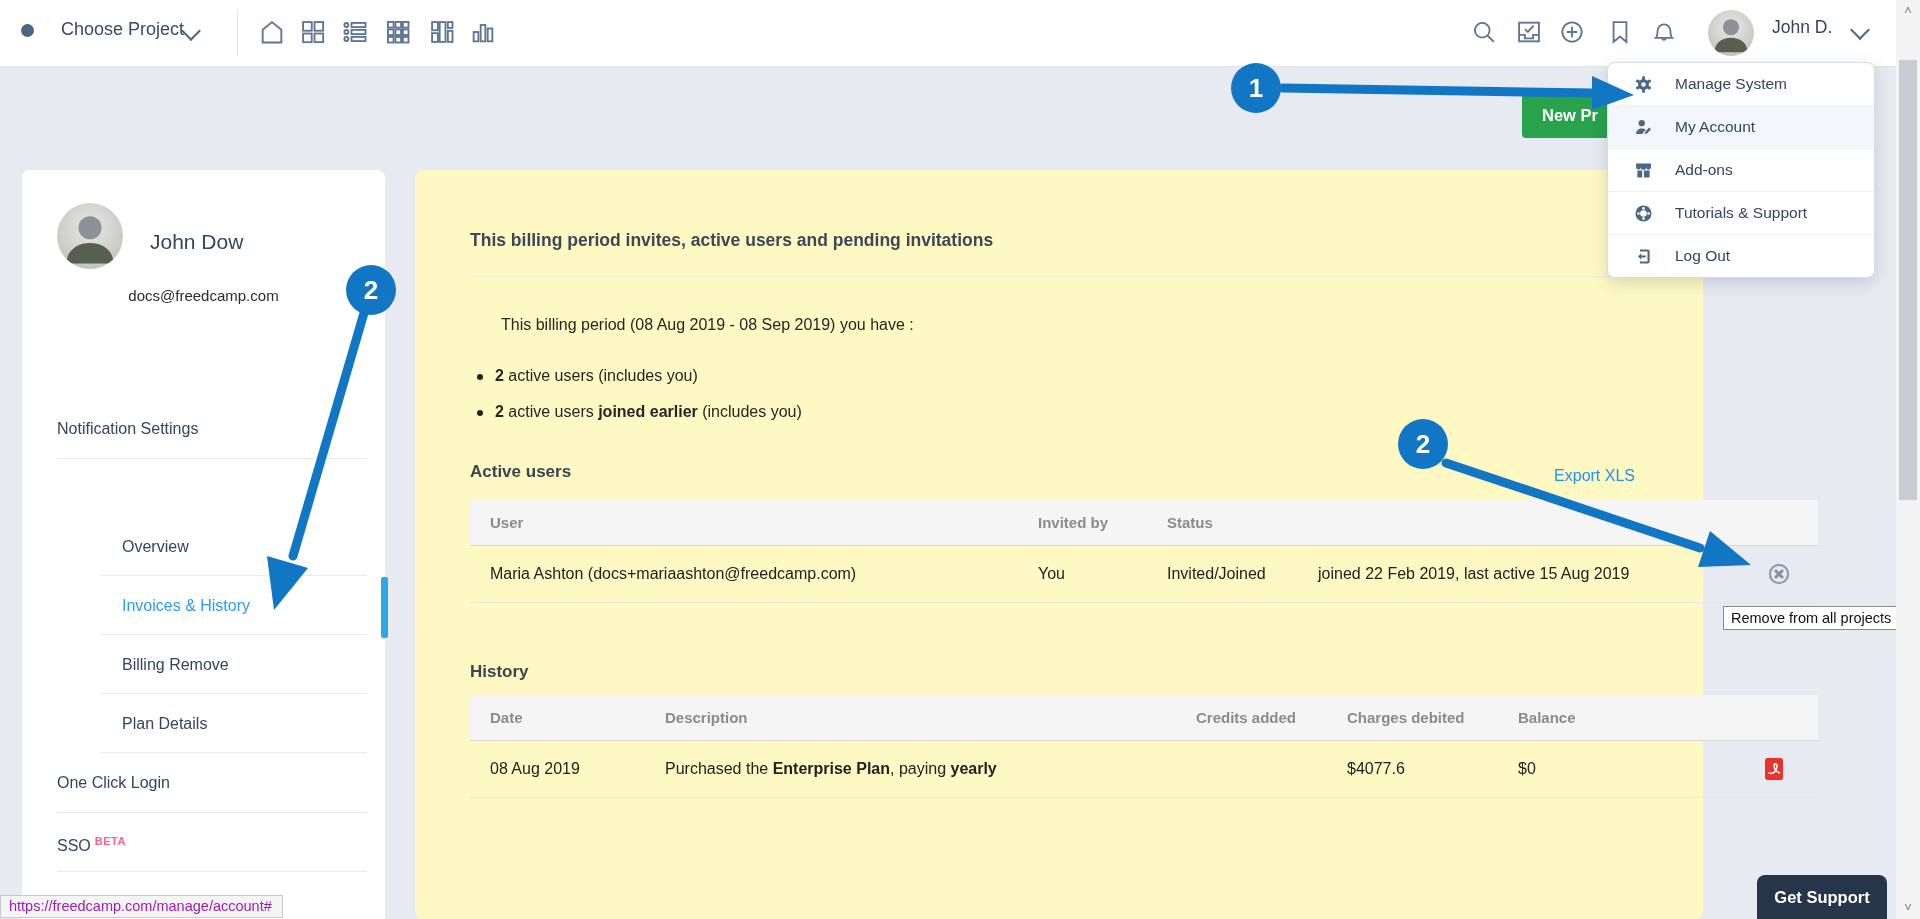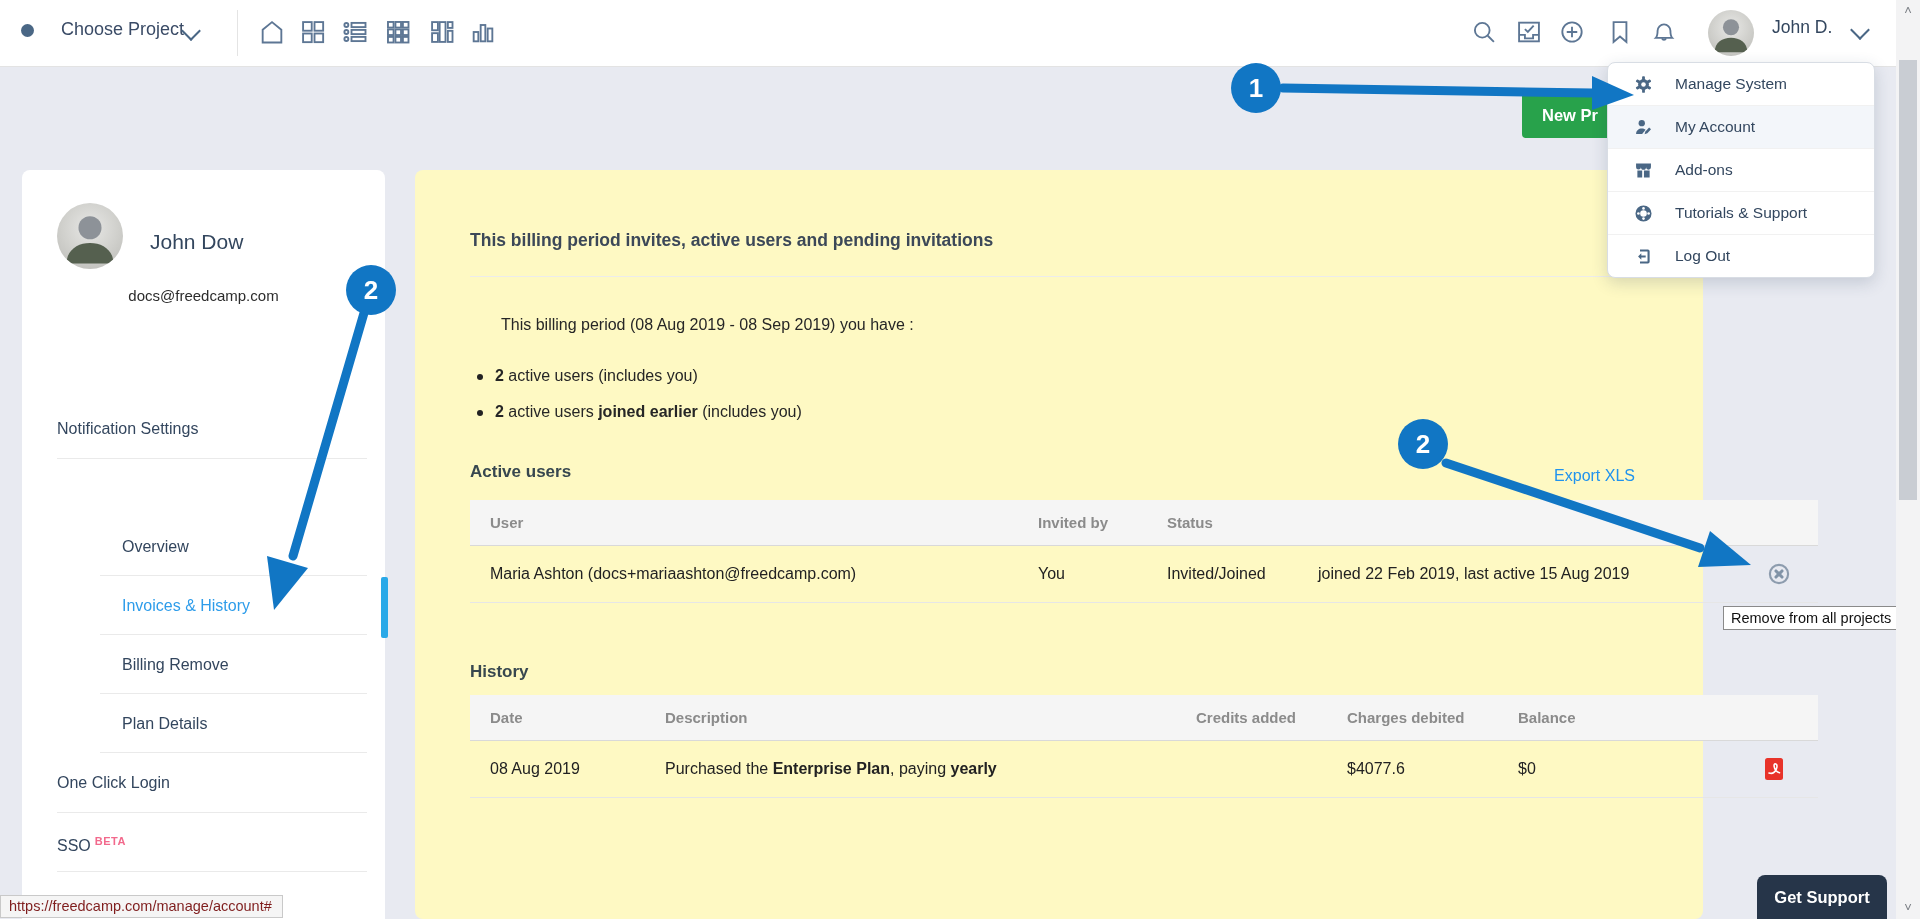--- a/index.html
+++ b/index.html
@@ -63,21 +63,21 @@
   .umenu-row:last-child{border-bottom:none;}
   .umenu-row.hl{background:#f3f6fa;}
   .umenu-row svg{width:21px;height:21px;fill:#4a6785;flex:0 0 auto;}
   
   .anno-svg{position:absolute;left:0;top:0;width:1920px;height:919px;z-index:60;pointer-events:none;}
   .badge{position:absolute;width:50px;height:50px;border-radius:50%;background:#1176c4;color:#fff;font-weight:bold;
          font-size:26px;display:flex;align-items:center;justify-content:center;z-index:61;pointer-events:none;}
   
   .rm-tip{position:absolute;left:1723px;top:606px;background:#fff;border:1px solid #8a8a8a;color:#111;
           font-size:14.5px;padding:3px 7px;white-space:nowrap;z-index:70;}
-  .statusbar{position:absolute;left:0;top:895px;background:#f5f5f5;border:1px solid #c9c9c9;color:#7f1d1d;
+  .statusbar{position:absolute;left:0;top:895px;background:#f5f5f5;border:1px solid #c9c9c9;color:#a21caf;
              font-size:14.5px;padding:2px 10px 3px 8px;z-index:70;}
   .support{position:absolute;left:1757px;top:875px;width:130px;height:44px;background:#263549;border-radius:8px 8px 0 0;
            color:#fff;font-weight:bold;font-size:16.5px;text-align:center;line-height:44px;z-index:20;cursor:pointer;}
 </style>
 </head>
 <body>
 
 <div class="stage">
 
   <div class="topbar">

